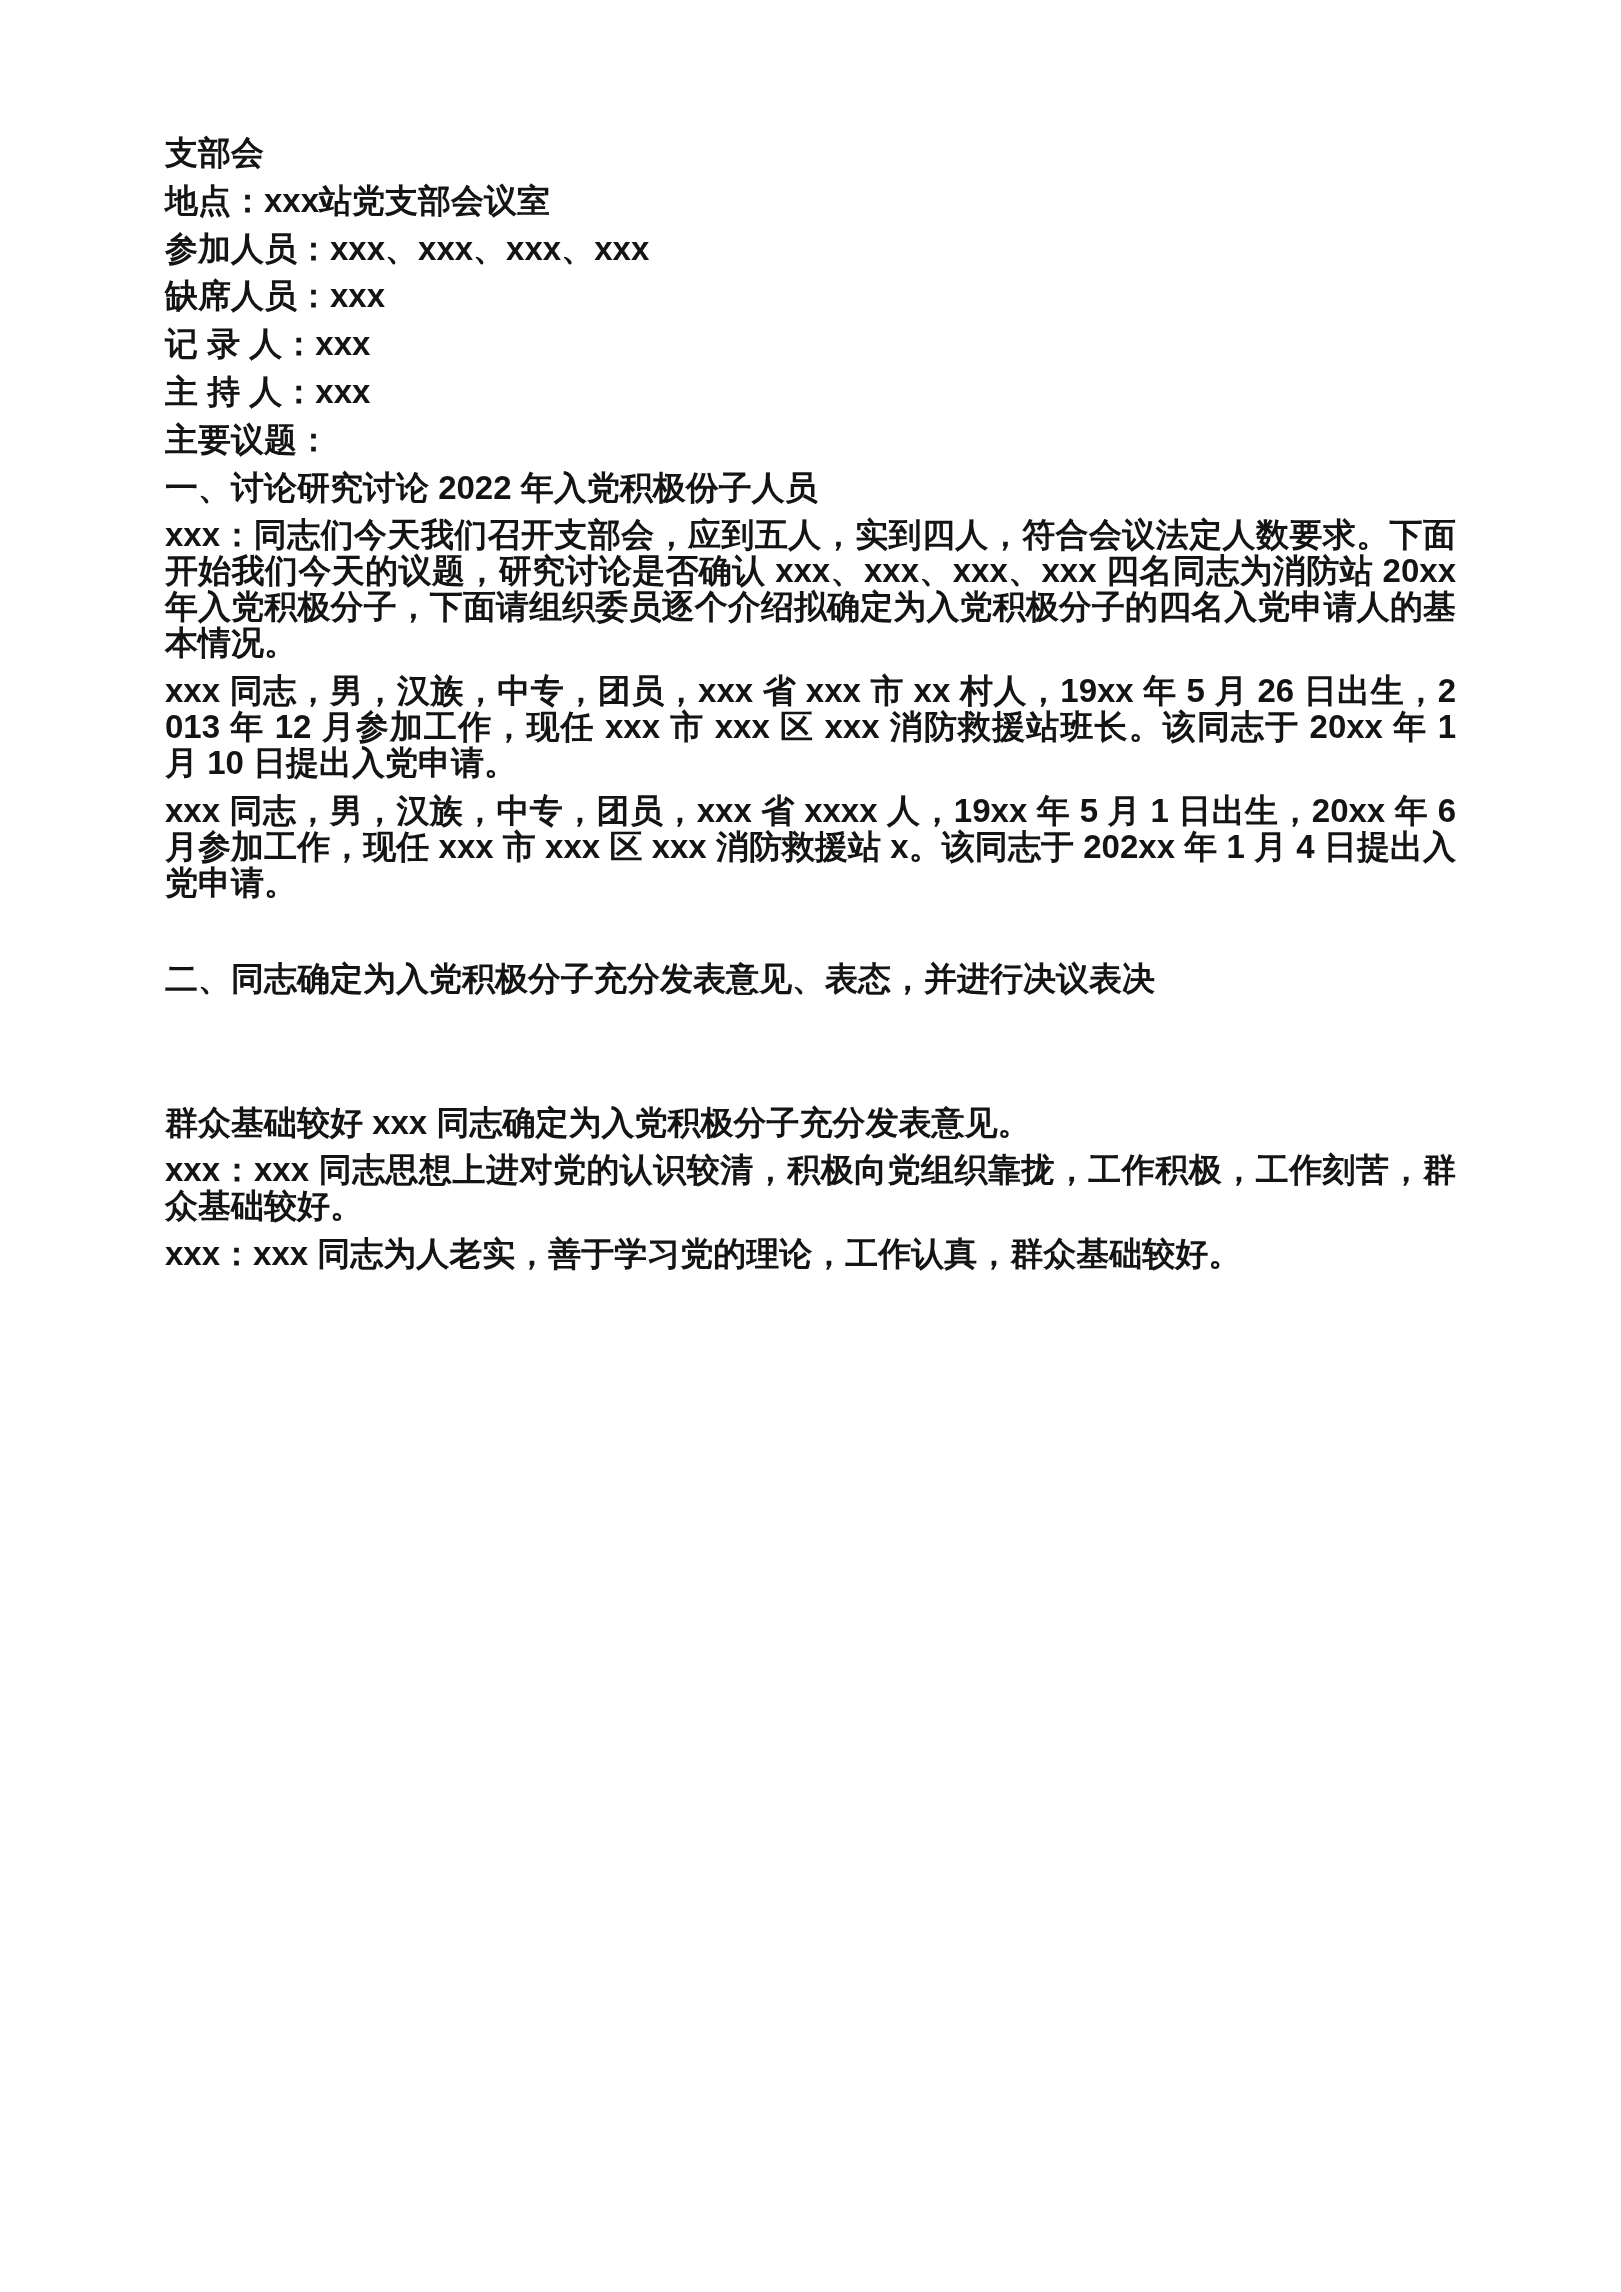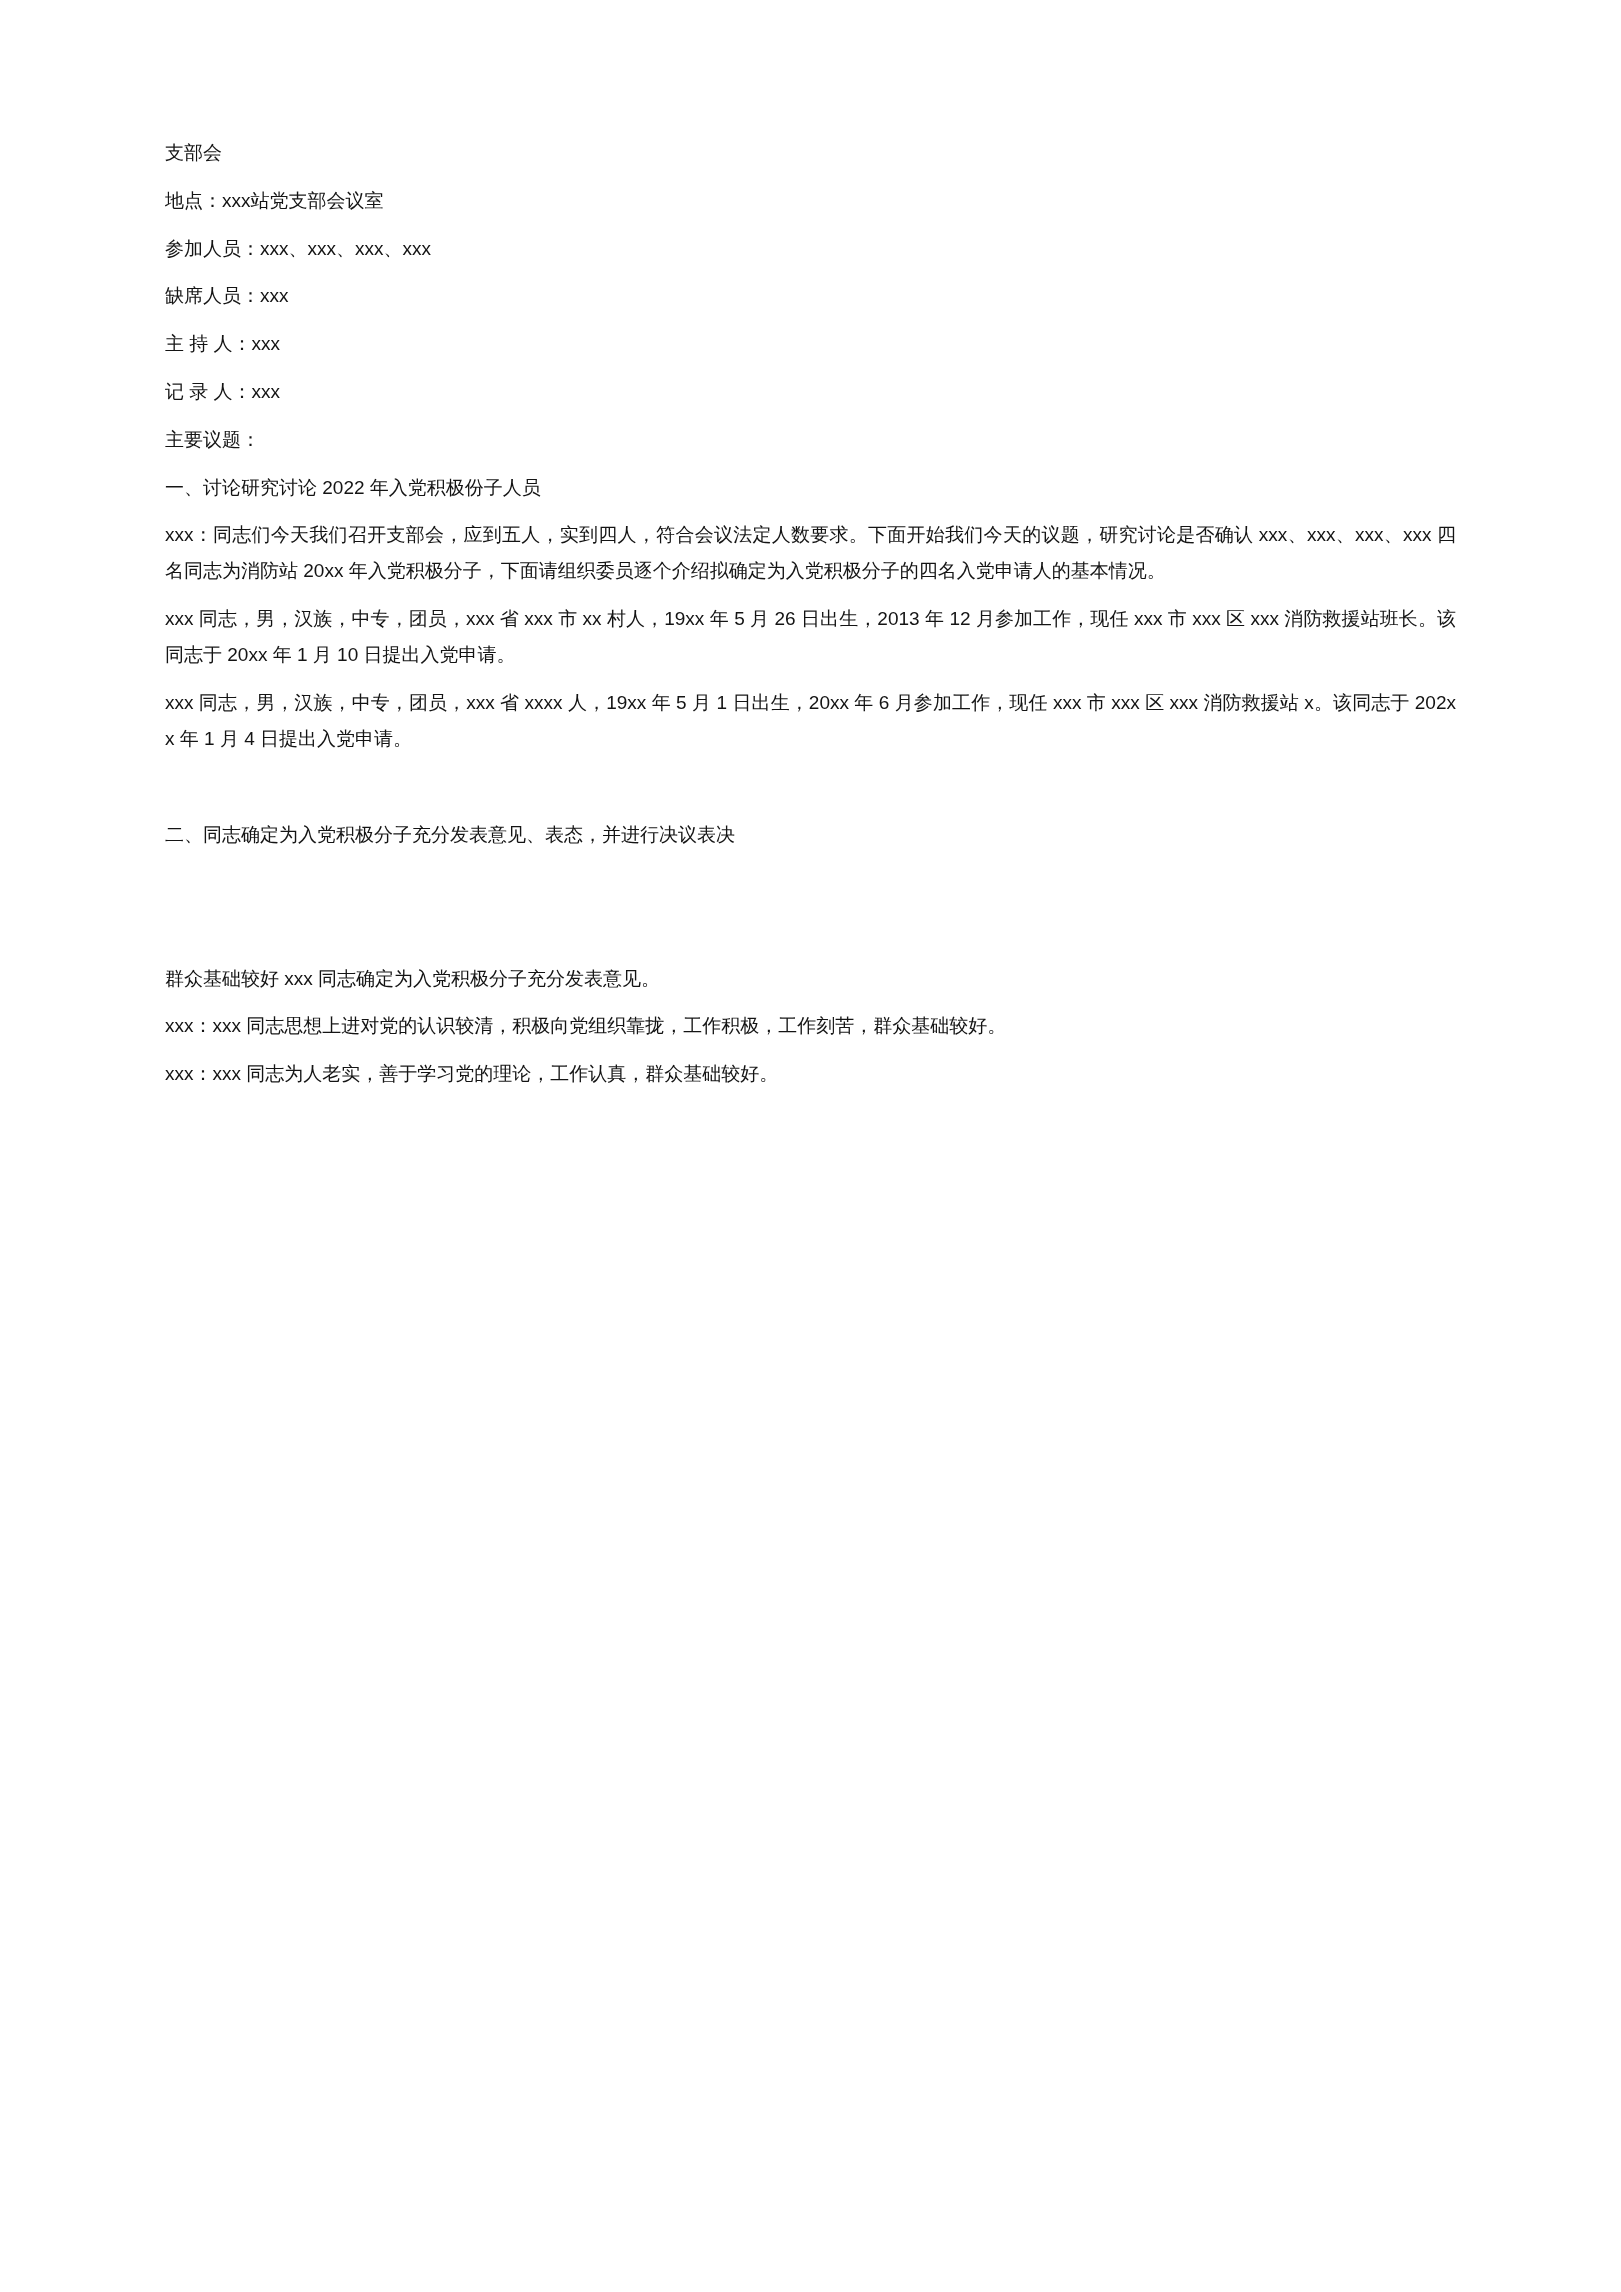--- a/index.html
+++ b/index.html
@@ -11,26 +11,26 @@
     position: relative;
     width: 1621px;
     min-height: 2293px;
     background: #ffffff;
     box-sizing: border-box;
     padding: 135px 165px 78px 165px;
     font-family: "Liberation Sans", "DejaVu Sans", sans-serif;
     color: #141414;
   }
   .para {
-    font-size: 19px;
+    font-size: 33px;
     line-height: 36px;
     margin: 0 0 11.8px 0;
     text-align: justify;
     word-break: break-all;
-    font-weight: 400;
+    font-weight: 700;
   }
   .para.single {
     text-align: left;
     word-break: normal;
   }
   .spacer {
     height: 48px;
   }
   .spacer-lg {
     height: 96px;
@@ -43,23 +43,23 @@
 
   <p class="para single">支部会</p>
 
 
   <p class="para single">地点：xxx站党支部会议室</p>
 
   <p class="para single">参加人员：xxx、xxx、xxx、xxx</p>
 
   <p class="para single">缺席人员：xxx</p>
 
+  <p class="para single">记 录 人：xxx</p>
+
   <p class="para single">主 持 人：xxx</p>
-
-  <p class="para single">记 录 人：xxx</p>
 
   <p class="para single">主要议题：</p>
 
   <p class="para single">一、讨论研究讨论 2022 年入党积极份子人员</p>
 
   <p class="para">xxx：同志们今天我们召开支部会，应到五人，实到四人，符合会议法定人数要求。下面开始我们今天的议题，研究讨论是否确认 xxx、xxx、xxx、xxx 四名同志为消防站 20xx 年入党积极分子，下面请组织委员逐个介绍拟确定为入党积极分子的四名入党申请人的基本情况。</p>
 
 
   <p class="para">xxx 同志，男，汉族，中专，团员，xxx 省 xxx 市 xx 村人，19xx 年 5 月 26 日出生，2013 年 12 月参加工作，现任 xxx 市 xxx 区 xxx 消防救援站班长。该同志于 20xx 年 1 月 10 日提出入党申请。</p>
 

